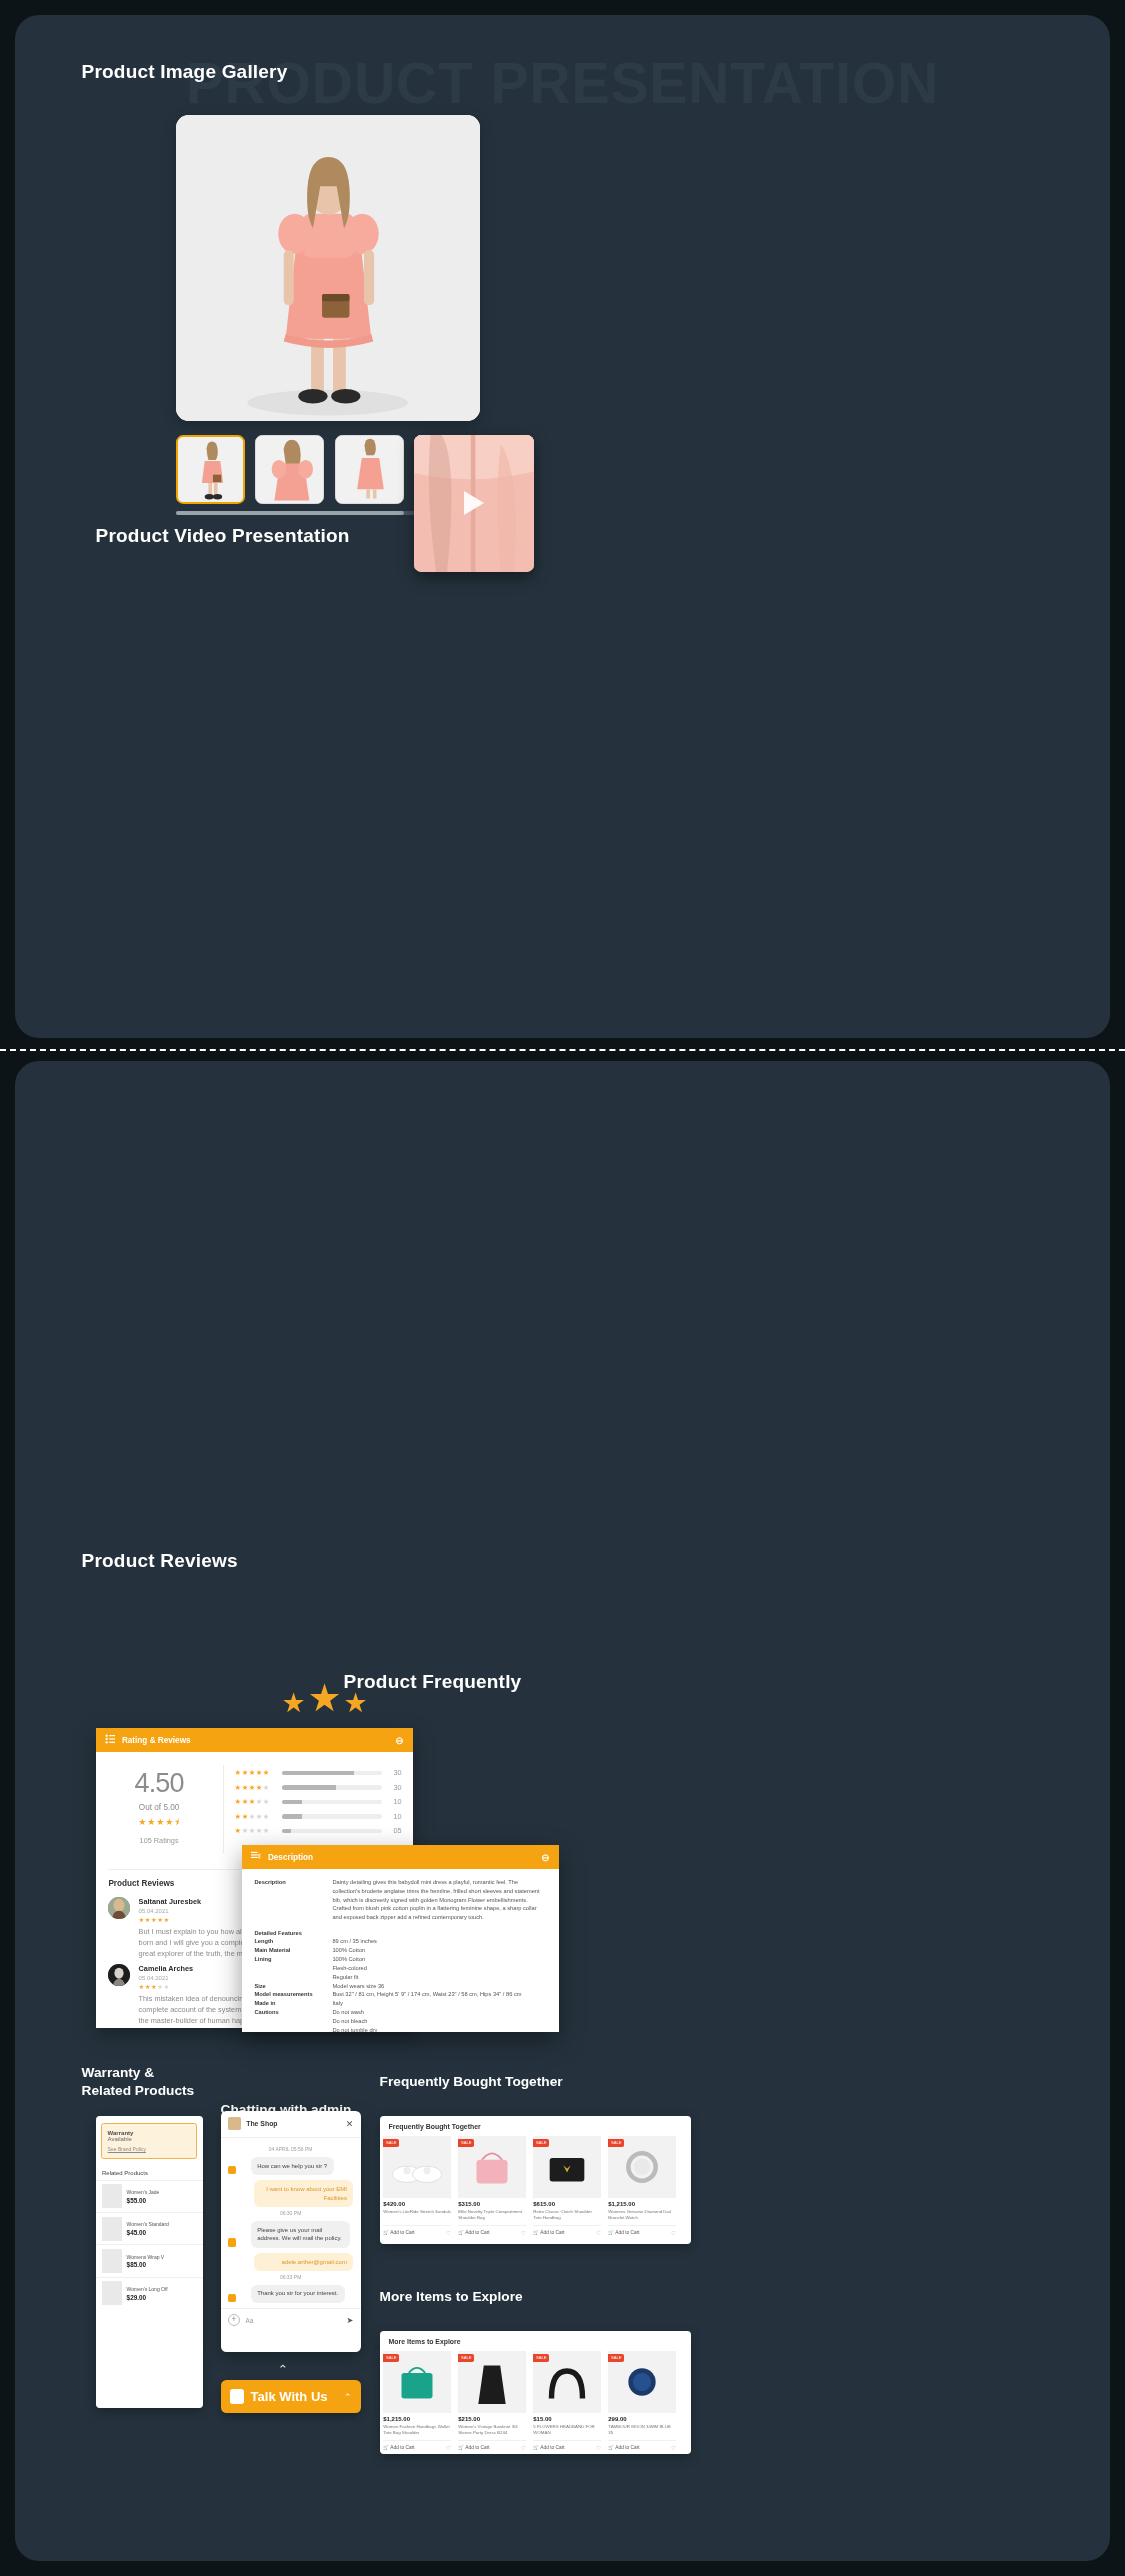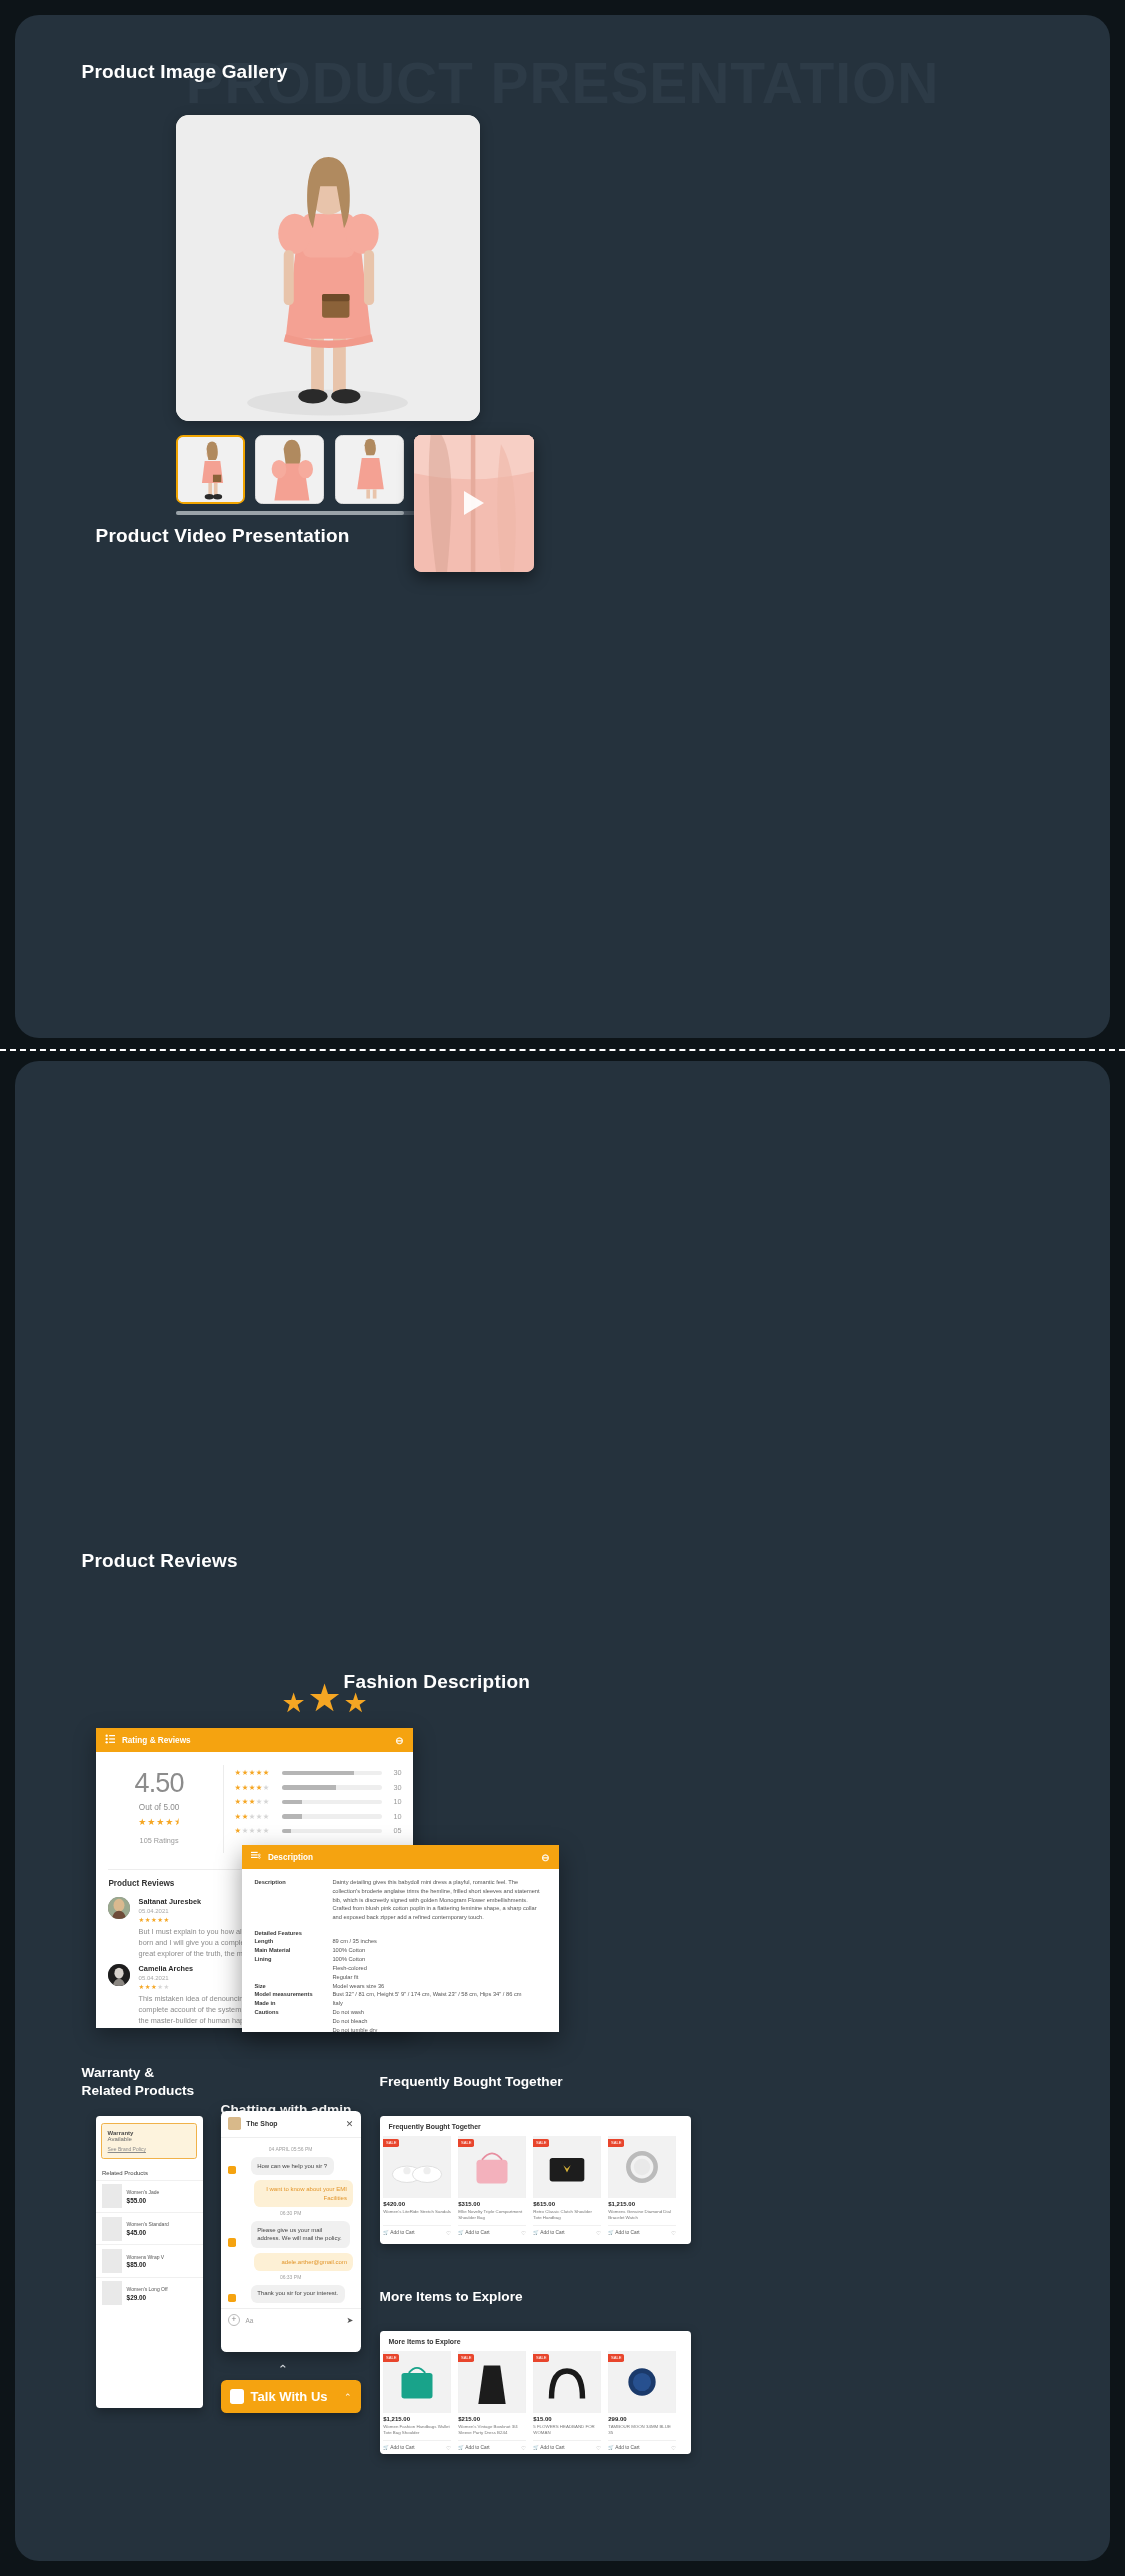--- a/index.html
+++ b/index.html
@@ -390,21 +390,21 @@
                 <div class="rname">Camelia Arches</div>
                 <div class="rdate">05.04.2021</div>
                 <div class="rstars st"><span class="on">★</span><span class="on">★</span><span class="on">★</span><span class="off">★</span><span class="off">★</span></div>
               </div>
             </div>
             <div class="rtext">This mistaken idea of denouncing pleasure was born and I will give you a complete account of the system, and expound of the great explorer of the truth, the master-builder of human happiness and praising pain.</div>
           </div>
         </div>
     </div>
 
-    <div class="sec-title" style="left:329px; top:610px;">Fashion Description</div>
+    <div class="sec-title" style="left:329px; top:610px;">Product Frequently</div>
 
     <div class="wcard desc-card">
       <div class="card-head">
         <span class="ci">
           <svg width="10" height="10" viewBox="0 0 12 12">
               <rect x="0" y="1" width="8" height="1.4" fill="#fff"></rect>
               <rect x="0" y="4" width="8" height="1.4" fill="#fff"></rect>
               <rect x="0" y="7" width="8" height="1.4" fill="#fff"></rect>
               <circle cx="10" cy="4.7" r="1.1" fill="none" stroke="#fff" stroke-width=".9"></circle>
               <circle cx="10" cy="7.7" r="1.1" fill="none" stroke="#fff" stroke-width=".9"></circle>

